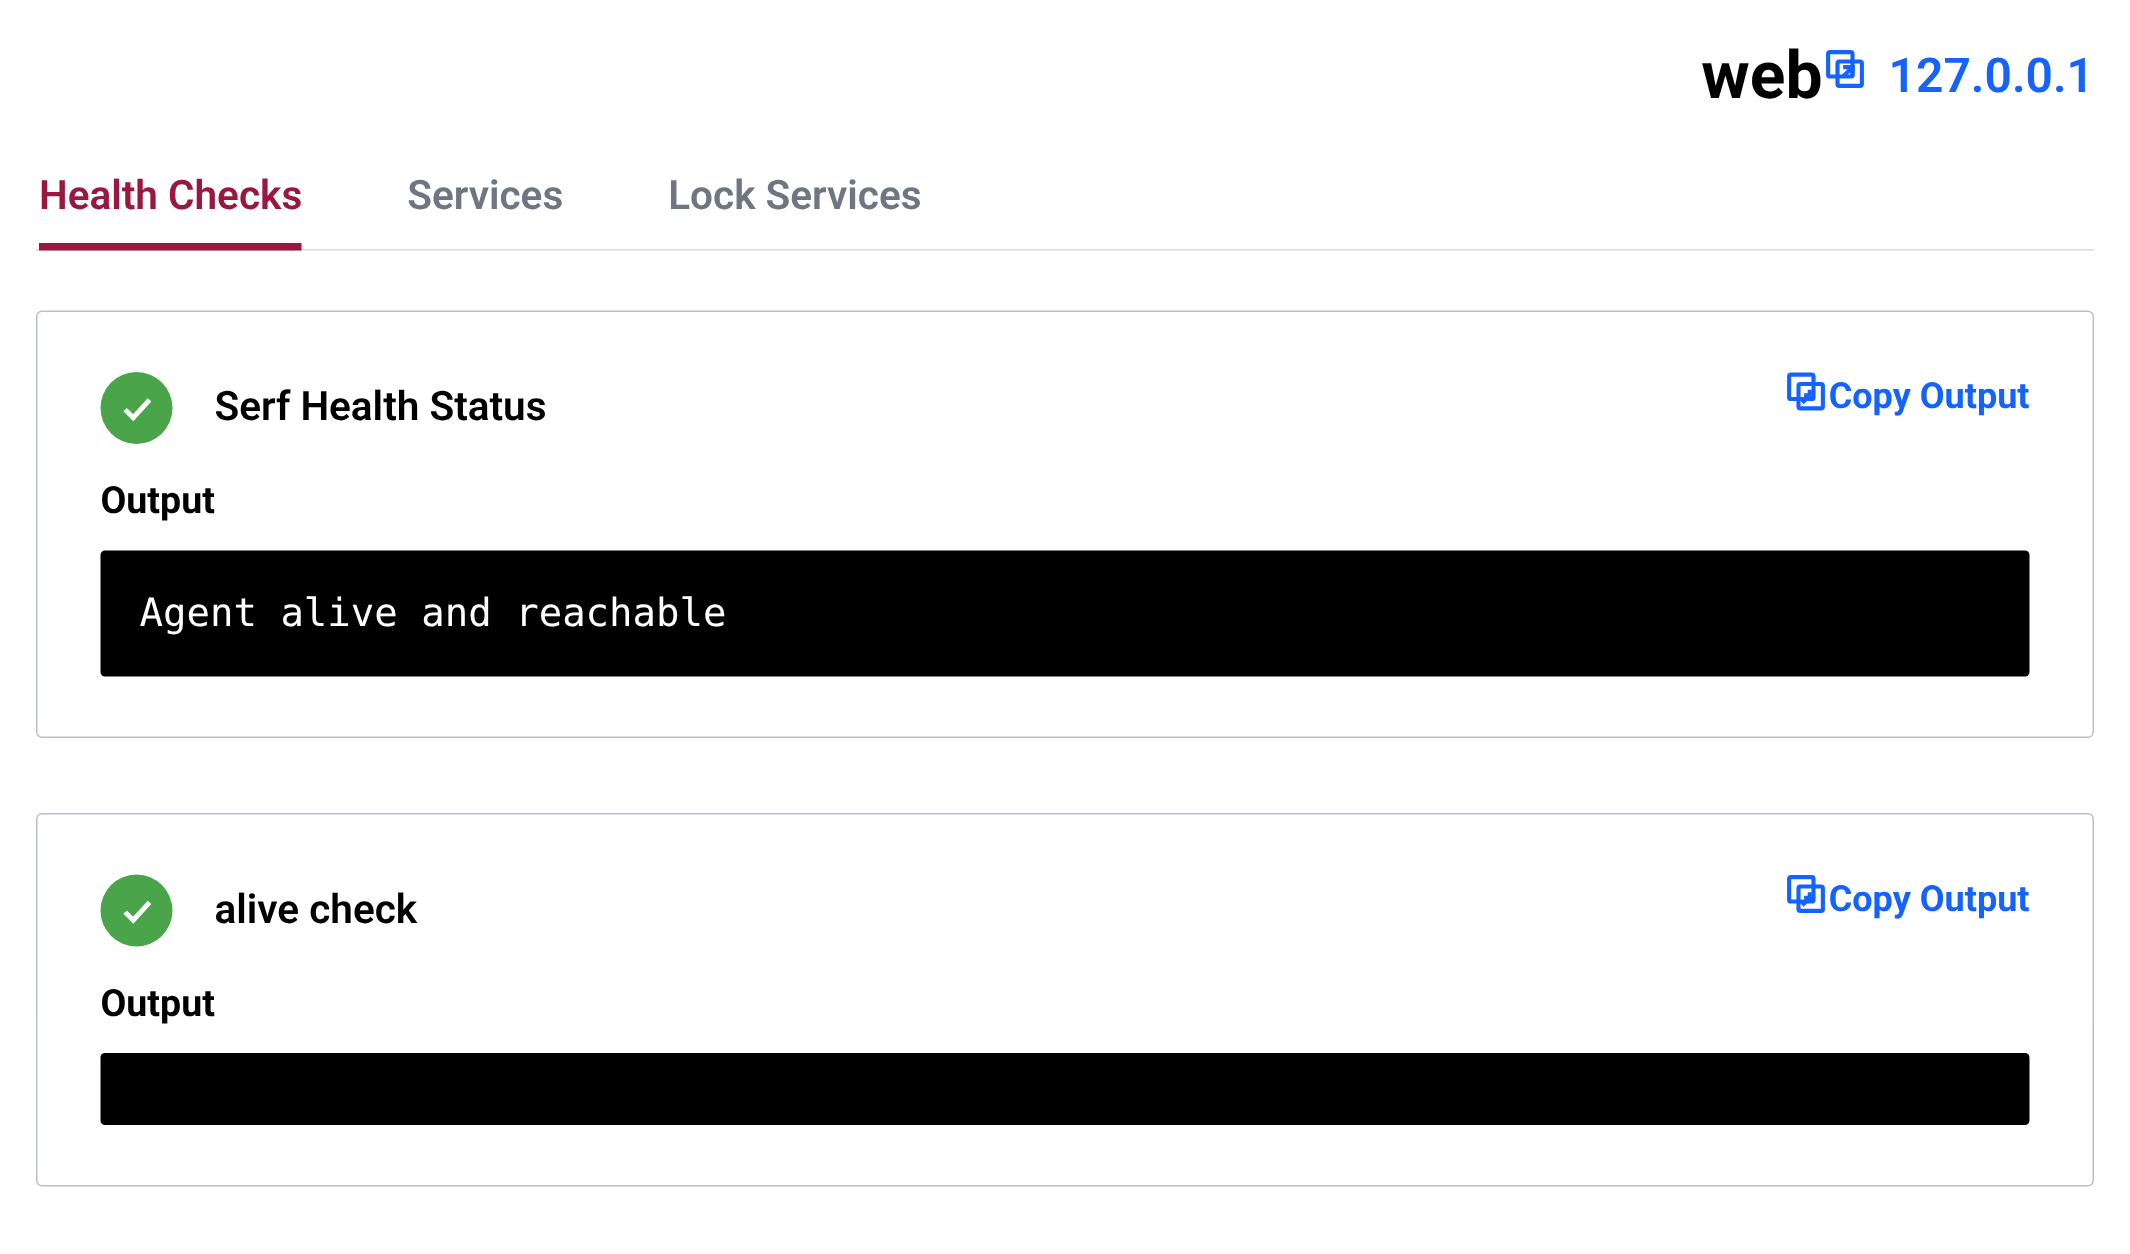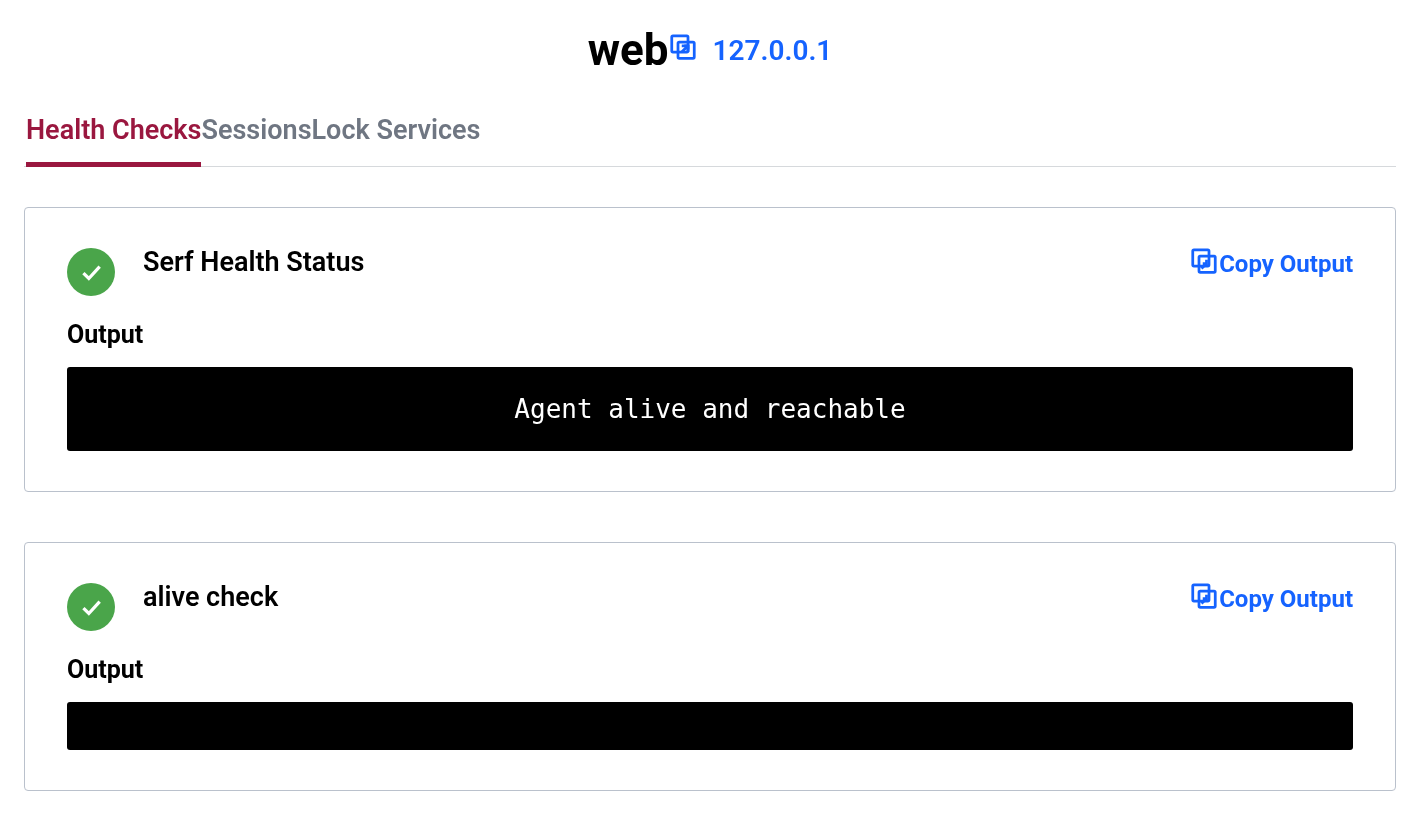--- a/index.html
+++ b/index.html
@@ -5,46 +5,47 @@
   * { box-sizing: border-box; margin: 0; padding: 0; }
   body {
     font-family: -apple-system, BlinkMacSystemFont, "Segoe UI", Roboto, Helvetica, Arial, sans-serif;
     background: #fff;
     color: #1c1e21;
     padding: 24px;
     width: 1420px;
   }
   .header-row {
     display: flex;
-    justify-content: center;
+    justify-content: flex-end;
     align-items: center;
     margin-bottom: 28px;
   }
   .page-title {
     font-size: 44px;
     font-weight: 700;
     color: #000;
   }
   .ip-link {
     display: flex;
     align-items: center;
     gap: 14px;
     color: #1563ff;
-    font-size: 28px;
+    font-size: 32px;
     font-weight: 600;
     cursor: pointer;
   }
   .ip-link svg {
     width: 30px;
     height: 30px;
     stroke: #1563ff;
   }
 
   .tabs {
     display: flex;
+    gap: 70px;
     border-bottom: 1px solid #d6d9dc;
     padding-left: 2px;
   }
   .tab {
     font-size: 27px;
     font-weight: 600;
     color: #6f7682;
     padding: 10px 0 20px 0;
     cursor: pointer;
     position: relative;
@@ -74,21 +75,21 @@
     padding: 38px 42px 40px 42px;
     background: #fff;
   }
   .card-head {
     display: flex;
     justify-content: space-between;
     align-items: flex-start;
   }
   .card-head-left {
     display: flex;
-    align-items: flex-start;
+    align-items: center;
     gap: 28px;
   }
   .status-circle {
     width: 48px;
     height: 48px;
     border-radius: 50%;
     background: #4aa54a;
     display: flex;
     align-items: center;
     justify-content: center;
@@ -132,21 +133,20 @@
   .output-box {
     background: #000;
     color: #fff;
     border-radius: 3px;
     padding: 24px 26px;
     font-family: "Menlo", "Consolas", monospace;
     font-size: 26px;
     line-height: 1.4;
     min-height: 48px;
     white-space: pre-wrap;
-    text-align: center;
   }
   .output-box.empty {
     padding: 12px 26px;
     min-height: 48px;
   }
 </style>
 </head>
 <body>
 
 <div class="header-row">
@@ -161,21 +161,21 @@
         <path d="M11 16 L16 11"></path>
         <polyline points="13,11 16,11 16,14" fill="none"></polyline>
       </svg>
     </span>
     <span>127.0.0.1</span>
   </a>
 </div>
 
 <div class="tabs">
   <div class="tab active">Health Checks</div>
-  <div class="tab">Sessions</div>
+  <div class="tab">Services</div>
   <div class="tab">Lock Services</div>
 </div>
 
 <div class="cards">
 
   <div class="card">
     <div class="card-head">
       <div class="card-head-left">
         <div class="status-circle">
           <svg viewBox="0 0 24 24">

